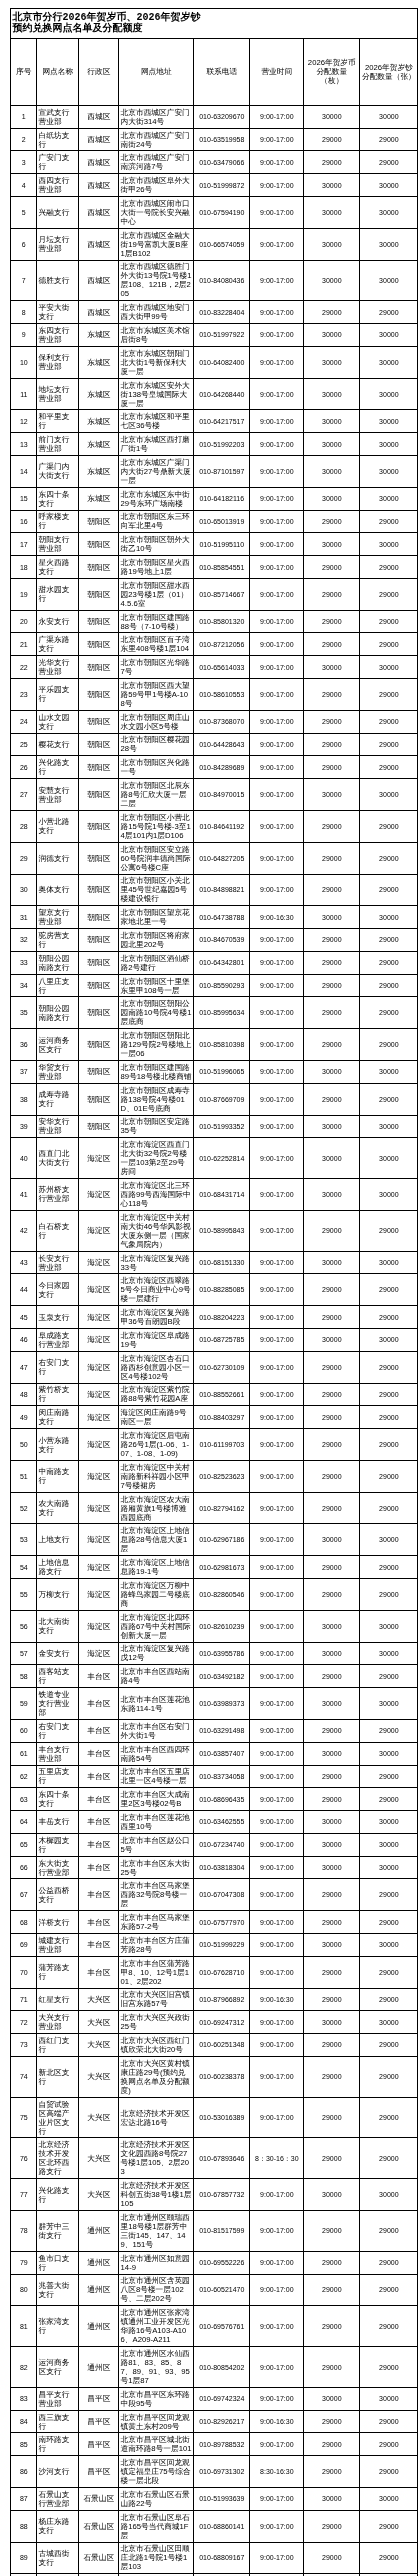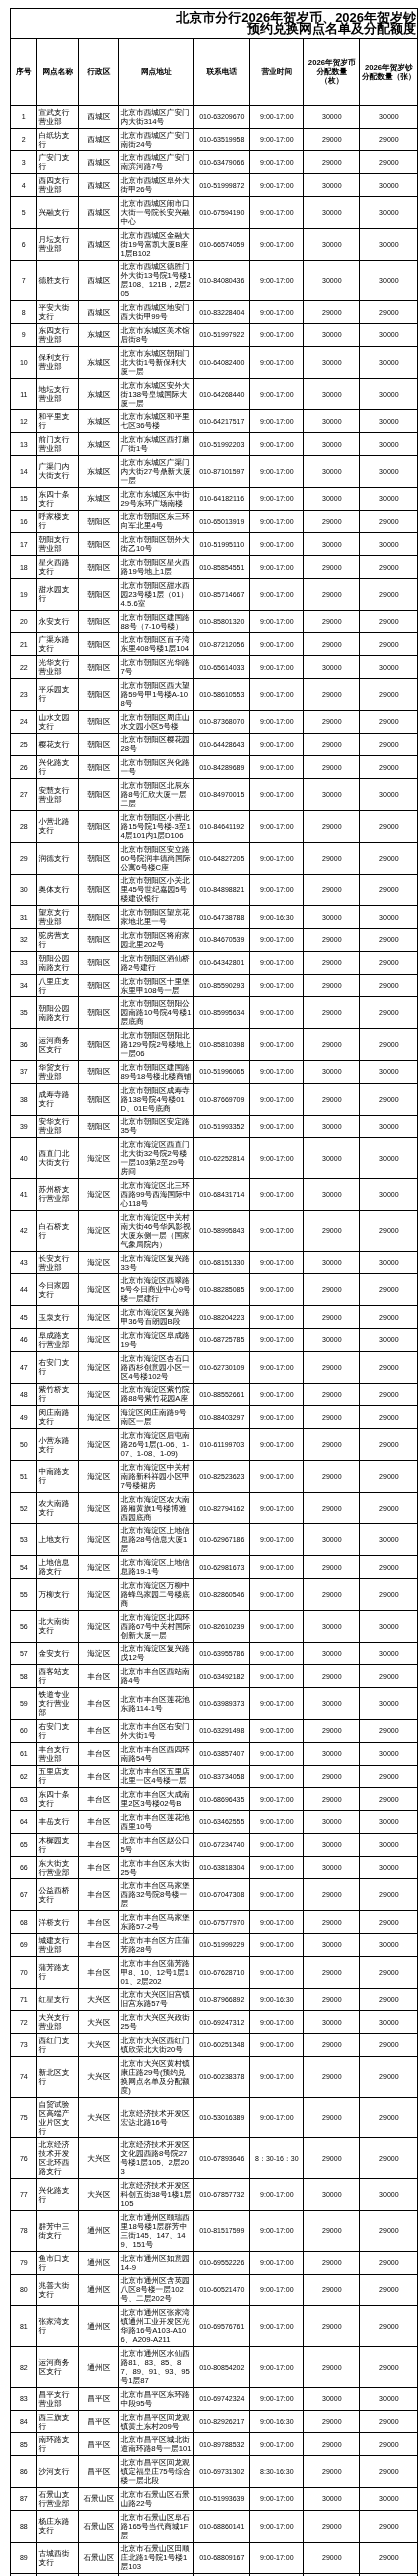--- a/index.html
+++ b/index.html
@@ -1,21 +1,21 @@
 <!DOCTYPE html>
 <html style="font-size:10.3px"><head>
 <meta charset="utf-8">
 <style>
   html,body { margin:0; padding:0; background:#ffffff; }
   body { width:418px; color:#000; font-family:"Liberation Sans","DejaVu Sans",sans-serif; }
   .doc { padding:7.7px 0.6px 26px 10.3px; }
   table { border-collapse:collapse; table-layout:fixed; width:406px; }
   th, td { border:0.6px solid #000; padding:1.9px 1.3px; font-size:7.7px; line-height:9px; vertical-align:middle; word-break:break-all; overflow:hidden; }
-  .title-cell { font-weight:bold; font-size:13px; line-height:11.5px; text-align:right; padding:3.2px 1.3px; }
-  thead th.colhead { font-weight:bold; text-align:center; height:62px; }
+  .title-cell { font-weight:bold; font-size:10px; line-height:11.5px; text-align:left; padding:3.2px 1.3px;font-family:Liberation Mono, monospace; }
+  thead th.colhead { font-weight:normal; text-align:center; height:62px; }
   .c { text-align:center; }
   .l { text-align:left; }
   .num { font-size:7px; letter-spacing:0; }
 </style>
 </head>
 <body>
 
 <div class="doc">
   <table>
     <colgroup>

